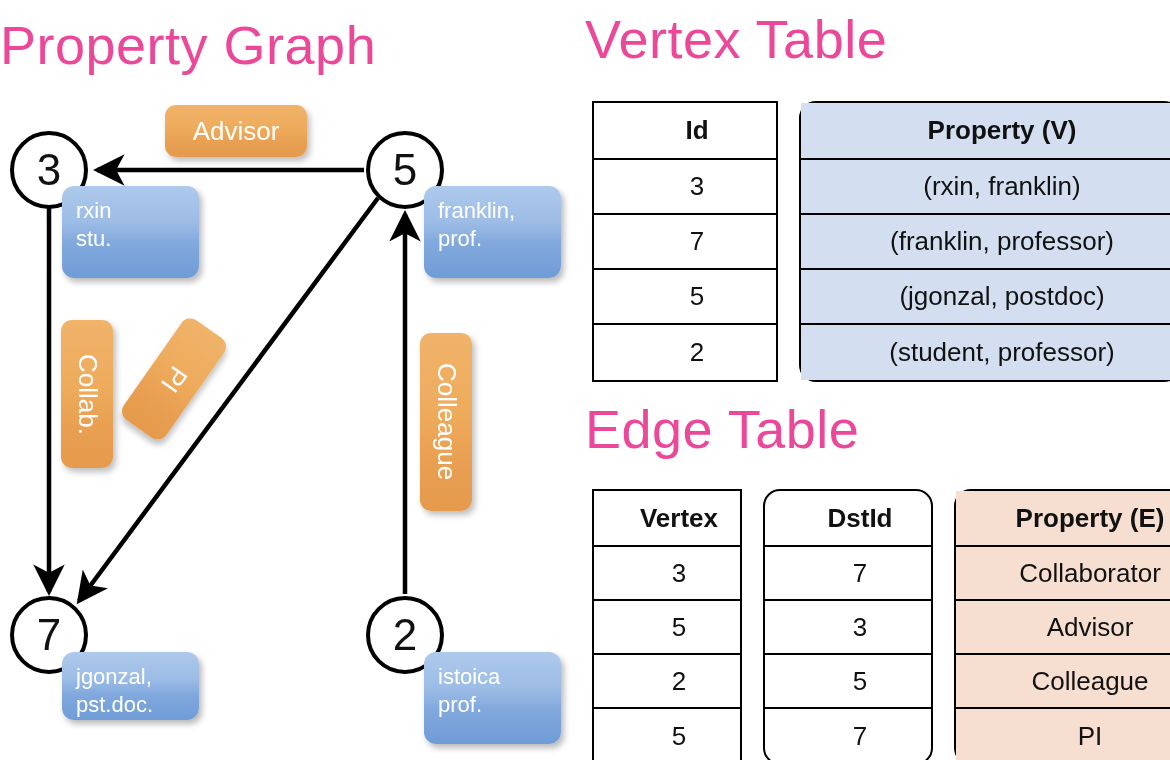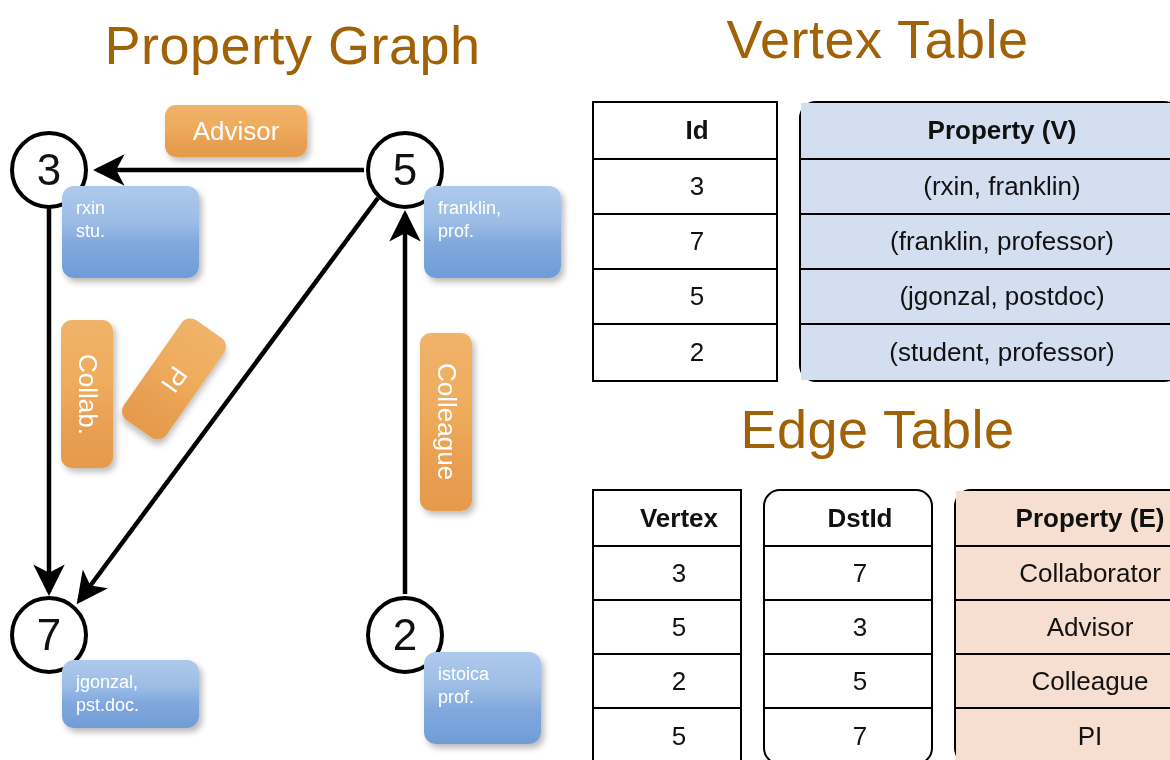--- a/index.html
+++ b/index.html
@@ -17,23 +17,23 @@
     color: #000000;
   }
 
   
   .title {
     position: absolute;
     font-family: "Liberation Sans", sans-serif;
     font-weight: 300;
     font-size: 54px;
     letter-spacing: 0.5px;
-    color: #a16207;
-    white-space: nowrap;
-    text-align: center;
+    color: #ec4899;
+    white-space: nowrap;
+    text-align: left;
   }
   #title-property-graph { left: 0;   top: 14px;  width: 585px; }
   #title-vertex-table   { left: 585px; top: 8px;  width: 585px; }
   #title-edge-table     { left: 585px; top: 398px; width: 585px; }
 
   
   #graph-panel {
     position: absolute;
     left: 0; top: 0;
     width: 585px; height: 760px;
@@ -69,30 +69,30 @@
 
   
   .prop-box {
     position: absolute;
     border-radius: 12px;
     background: linear-gradient(to bottom, #aec9ec 0%, #9dbde6 38%, #82a9dd 62%, #6f9cd7 100%);
     box-shadow: 3px 4px 6px rgba(0,0,0,0.28);
     color: #ffffff;
     font-family: "Liberation Sans", sans-serif;
     font-weight: 300;
-    font-size: 18px;
+    font-size: 22px;
     line-height: 1.28;
     padding: 11px 0 0 14px;
     box-sizing: border-box;
     z-index: 6;
   }
   #box-rxin     { left: 62px;  top: 186px; width: 137px; height: 92px; }
   #box-franklin { left: 424px; top: 186px; width: 137px; height: 92px; }
-  #box-jgonzal  { left: 62px;  top: 652px; width: 137px; height: 68px; margin-top: 8px; }
-  #box-istoica  { left: 424px; top: 652px; width: 117px; height: 92px; }
+  #box-jgonzal  { left: 62px;  top: 652px; width: 137px; height: 68px; }
+  #box-istoica  { left: 424px; top: 652px; width: 137px; height: 92px; }
 
   
   .edge-label {
     position: absolute;
     border-radius: 11px;
     background: linear-gradient(to bottom, #f0b36a 0%, #eeab5c 45%, #e9a052 70%, #e59a4c 100%);
     box-shadow: 3px 4px 6px rgba(0,0,0,0.26);
     color: #ffffff;
     font-family: "Liberation Sans", sans-serif;
     font-weight: 300;

